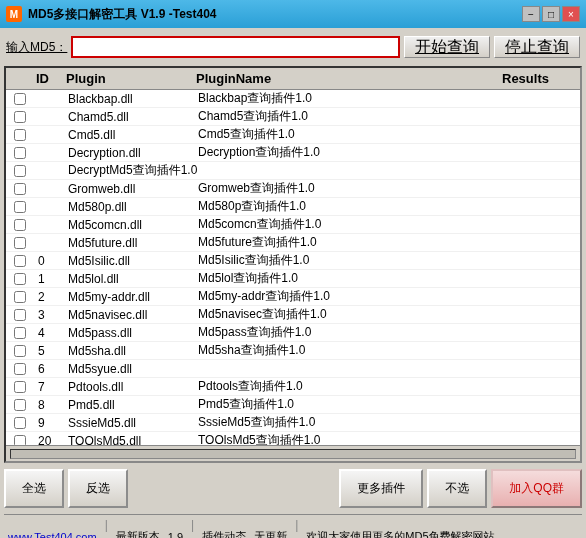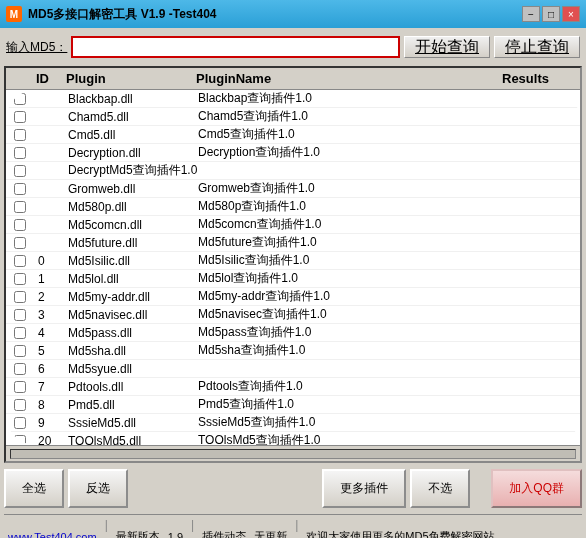--- a/index.html
+++ b/index.html
@@ -131,21 +131,20 @@
       font-size: 13px;
       font-weight: bold;
       color: #000;
       padding: 1px 2px;
     }
 
     .table-body {
       flex: 1;
       overflow-y: auto;
       overflow-x: hidden;
-      border-radius: 30px;
     }
 
     .table-row {
       display: flex;
       align-items: center;
       height: 18px;
       border-bottom: 1px solid #f0f0f0;
     }
 
     .cell {
@@ -210,21 +209,20 @@
       font-size: 12px;
     }
     .more-plugins-btn {
       margin-left: auto;
       background: linear-gradient(to bottom, #f5f5f5, #d4d0c8);
     }
     .qq-btn {
       background: linear-gradient(to bottom, #f5dcdc, #e8b0b0);
       color: #cc0000;
       border: 2px outset #e0c0c0;
-      margin-left: 17px;
     }
 
     
     .status-bar {
       display: flex;
       align-items: center;
       height: 20px;
       background: #d4d0c8;
       border-top: 1px solid #888;
       padding: 0 4px;

